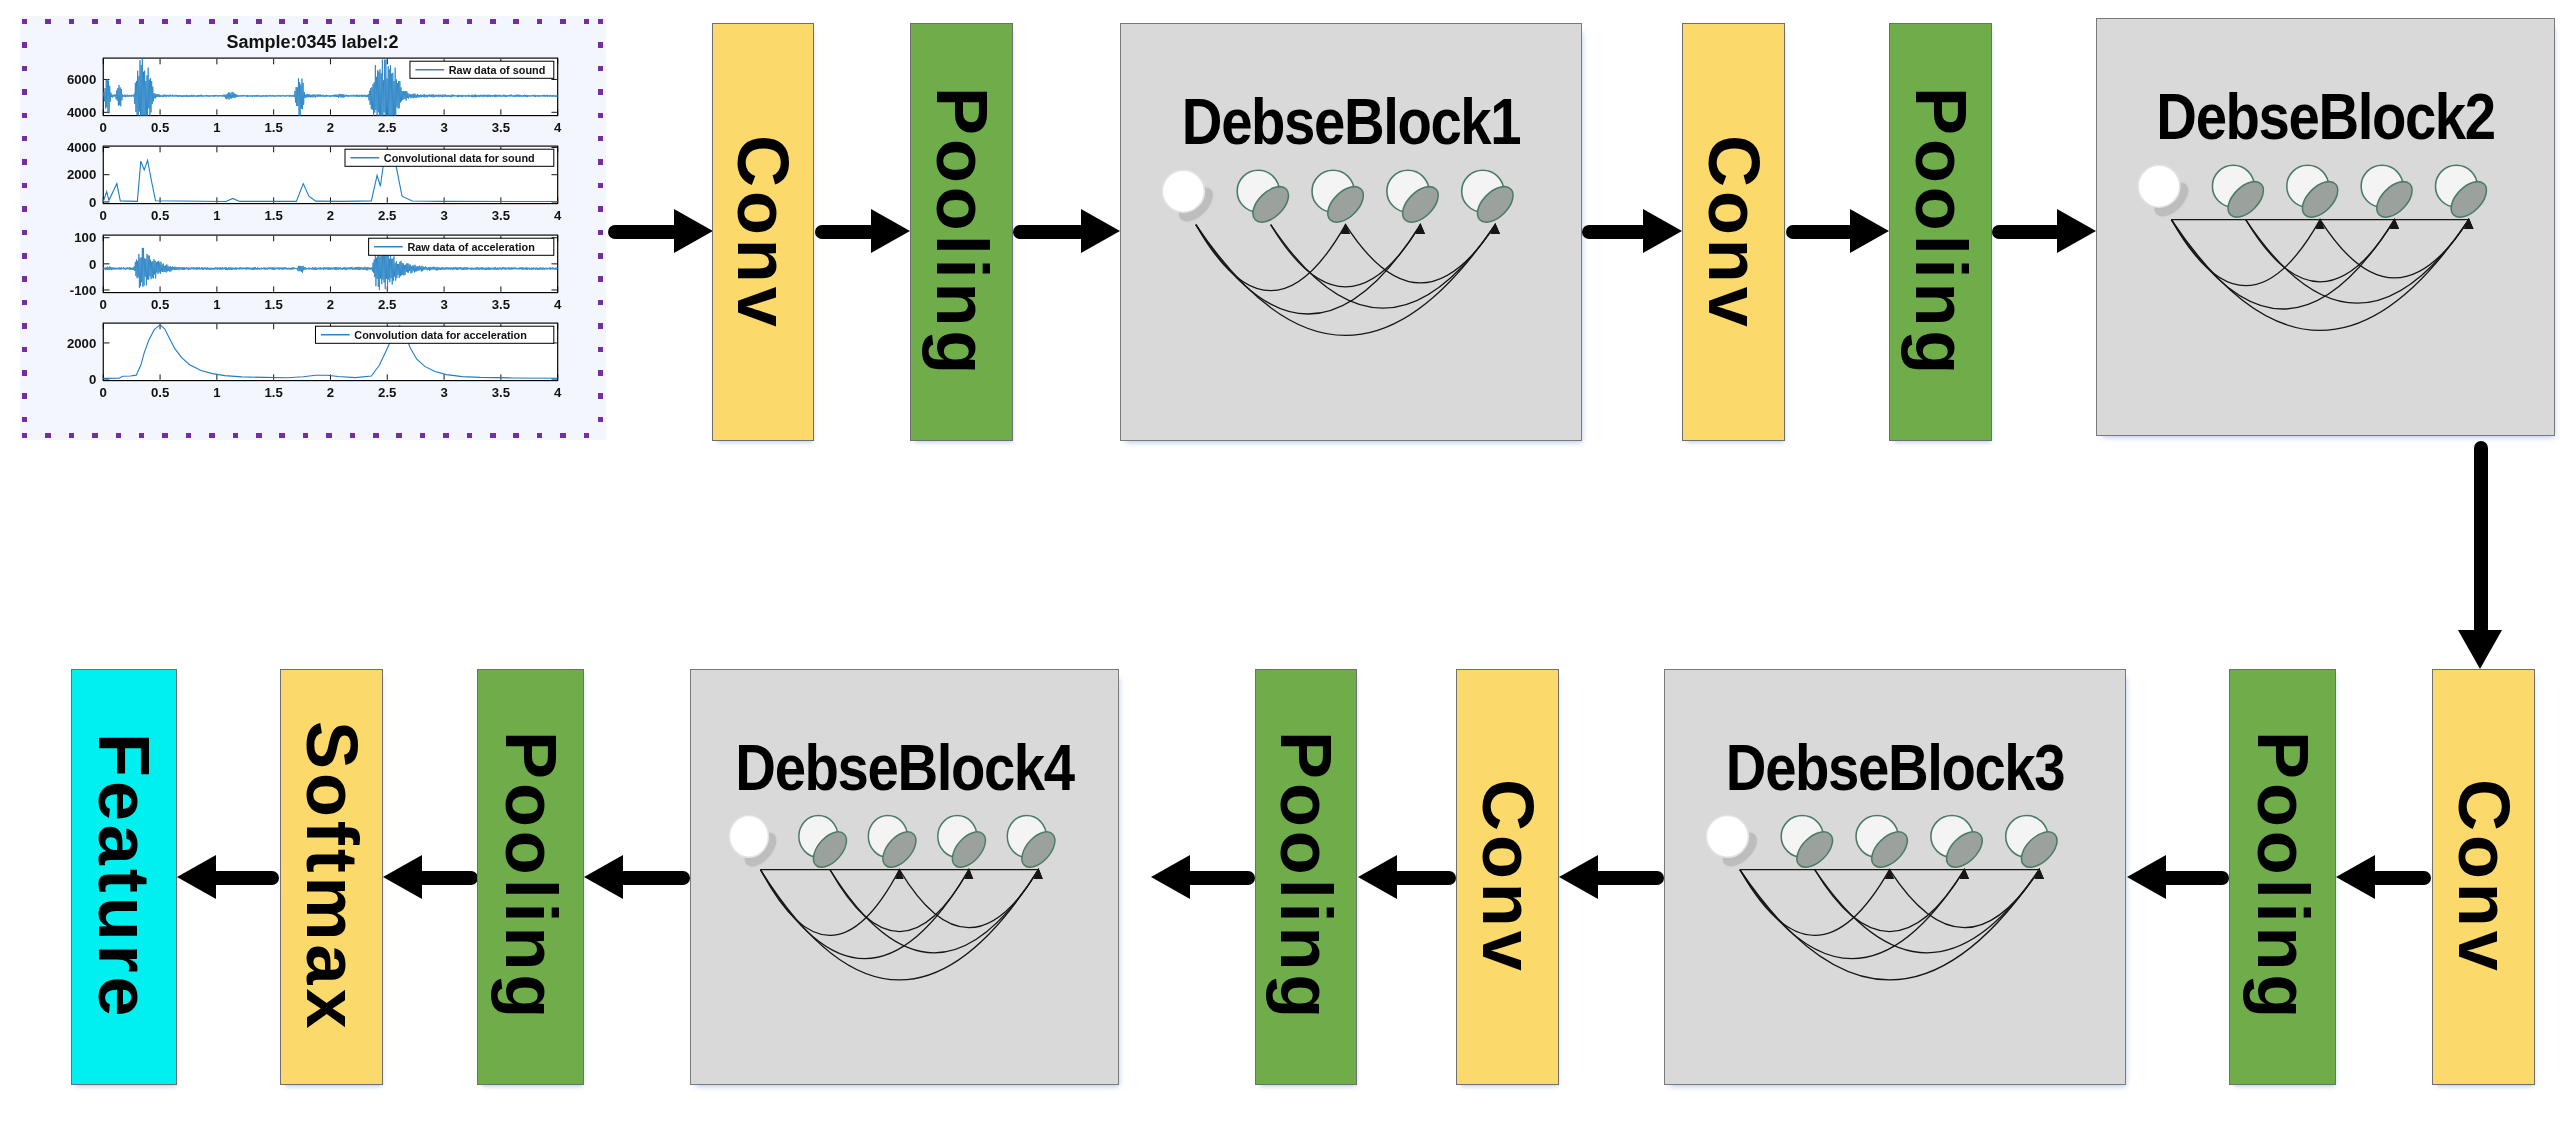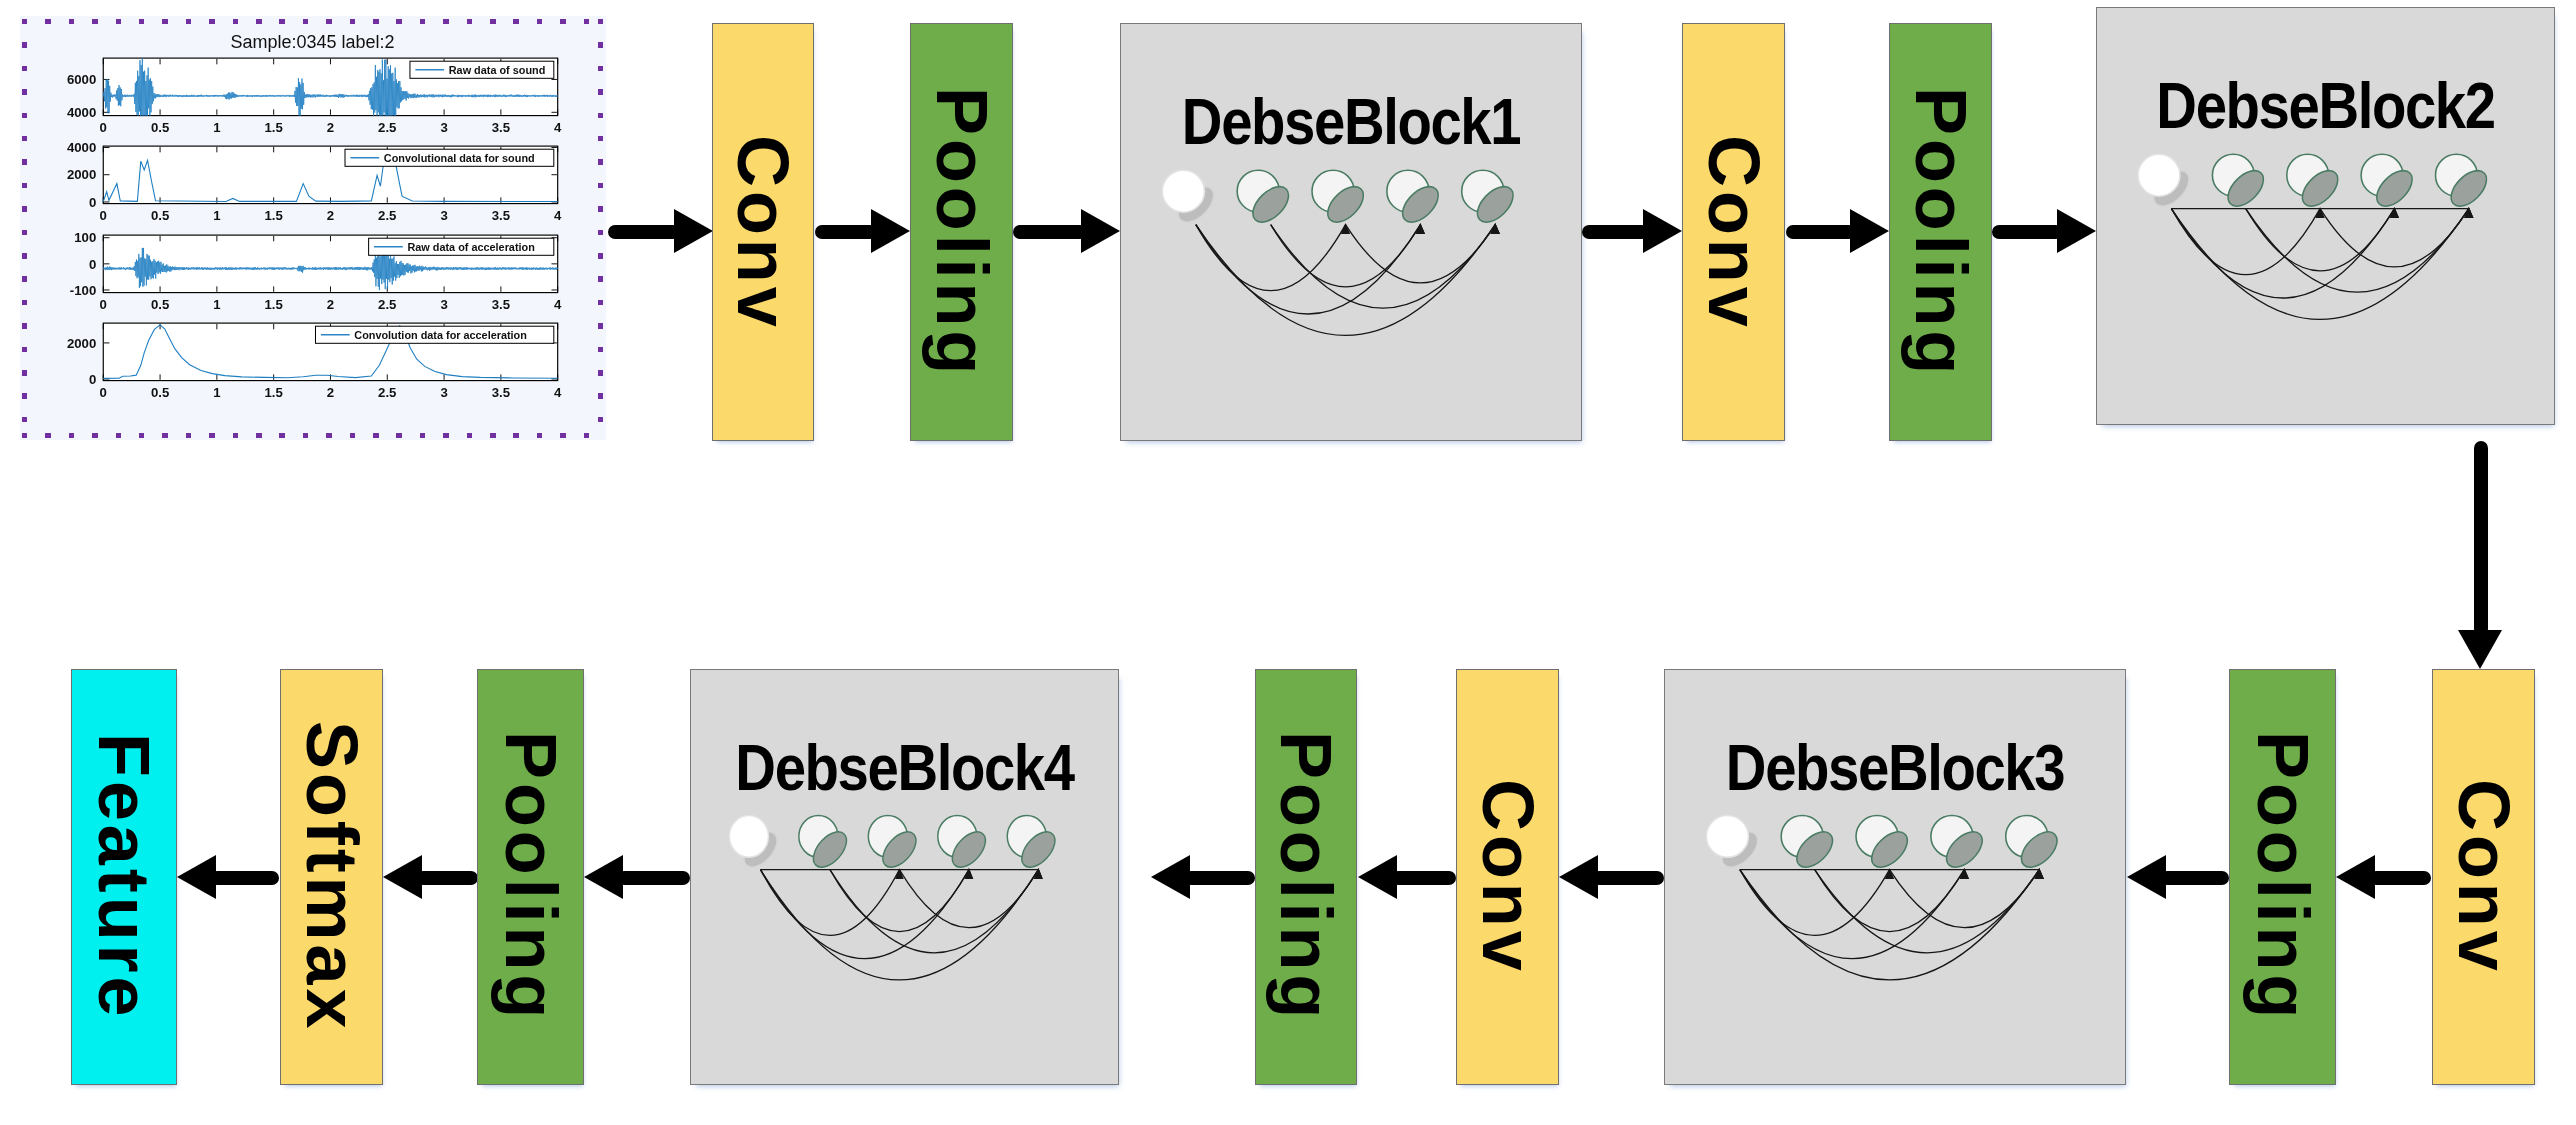--- a/index.html
+++ b/index.html
@@ -43,21 +43,21 @@
   .panel{position:absolute;left:19.5px;top:16.4px;width:586px;height:424px;
          background:#f4f6fd;box-sizing:border-box;}
   .dots{position:absolute;}
   .dots.h{height:5.5px;left:2.3px;right:2.3px;
           background-image:repeating-linear-gradient(90deg,#7030A0 0 5.5px,transparent 5.5px 23.4px);}
   .dots.t{top:2.3px;} .dots.b{bottom:2.3px;}
   .dots.v{width:5.5px;top:2.3px;bottom:2.3px;
           background-image:repeating-linear-gradient(180deg,#7030A0 0 5.5px,transparent 5.5px 23.4px);}
   .dots.lft{left:2.3px;} .dots.rgt{right:2.3px;}
   .panel-title{position:absolute;top:15.6px;left:0;width:100%;text-align:center;
-          font-size:18px;font-weight:400;color:#111;}
+          font-size:18px;font-weight:700;color:#111;}
   .subplot{position:absolute;left:0;width:586px;height:87px;}
   .panel-xlabel{position:absolute;top:394px;left:0;width:100%;text-align:center;
           font-size:17px;font-weight:600;color:#111;}
   svg text{font-family:"Liberation Sans",sans-serif;fill:#111;}
 </style>
 </head>
 <body>
 
 <div class="stage">
 
@@ -273,21 +273,21 @@
   </div>
   <div class="arrow r" style="left:1582px;top:209px;width:100px"></div>
   <div class="bar yellow" style="left:1682px;top:23.4px;width:103px;height:418px">
     <span class="vlabel">Conv</span>
   </div>
   <div class="arrow r" style="left:1786px;top:209px;width:103px"></div>
   <div class="bar green" style="left:1889px;top:23.4px;width:103px;height:418px">
     <span class="vlabel">Pooling</span>
   </div>
   <div class="arrow r" style="left:1992px;top:209px;width:104px"></div>
-  <div class="block" style="left:2096px;top:7px;width:459px;height:418px">
+  <div class="block" style="left:2096px;top:18px;width:459px;height:418px">
     <svg class="neurons" viewBox="0 0 590 535" preserveAspectRatio="none">
         <line x1="96" y1="258" x2="480" y2="258" stroke="#161616" stroke-width="1.8"></line>
         <path d="M 96 258 Q 192 428 288 258" fill="none" stroke="#161616" stroke-width="1.7"></path>
         <polygon points="282,270 294,270 288,256" fill="#161616"></polygon>
         <path d="M 96 258 Q 240 488 384 258" fill="none" stroke="#161616" stroke-width="1.7"></path>
         <polygon points="378,270 390,270 384,256" fill="#161616"></polygon>
         <path d="M 96 258 Q 288 543 480 258" fill="none" stroke="#161616" stroke-width="1.7"></path>
         <polygon points="474,270 486,270 480,256" fill="#161616"></polygon>
         <path d="M 192 258 Q 288 418 384 258" fill="none" stroke="#161616" stroke-width="1.7"></path>
         <polygon points="378,270 390,270 384,256" fill="#161616"></polygon>

